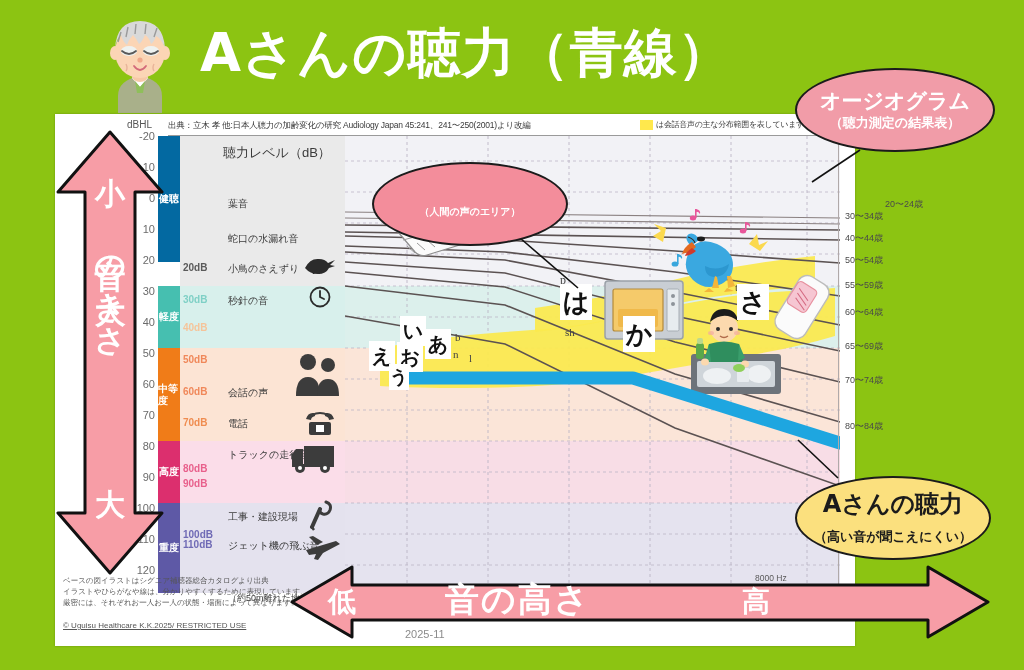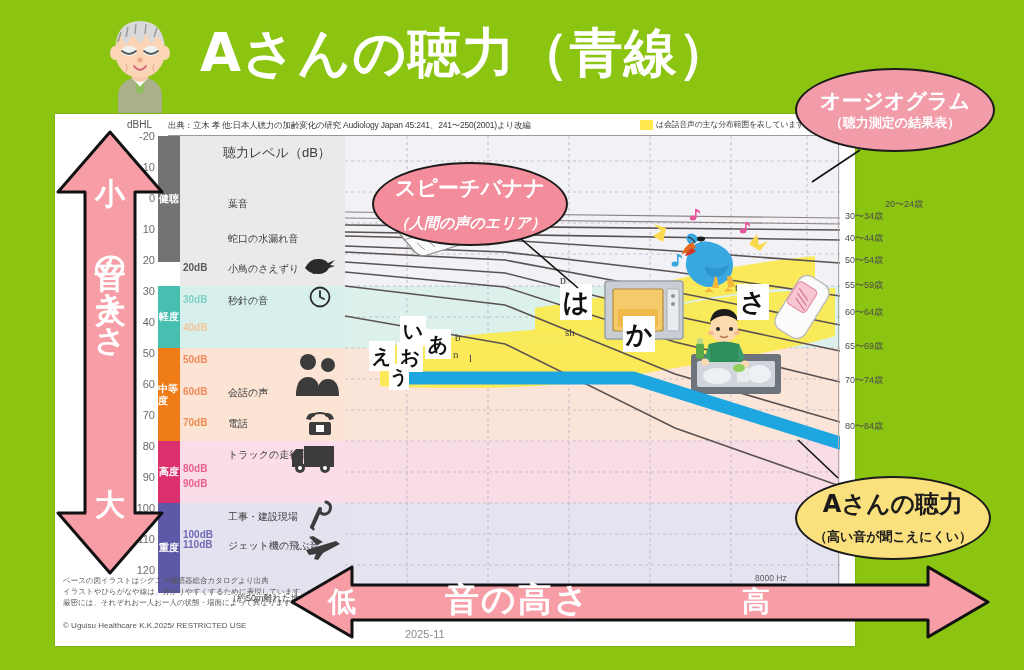--- a/index.html
+++ b/index.html
@@ -60,21 +60,21 @@
   .plot{position:absolute;left:290px;top:22px;width:495px;height:455px;overflow:hidden;}
 
   
   .age-label{position:absolute;left:790px;font-size:9px;color:#4a4a4a;white-space:nowrap;}
   .axis-right-line{position:absolute;left:783px;top:22px;width:1px;height:455px;background:#b0a9a9;}
 
   .hz-label{position:absolute;left:700px;top:459px;font-size:8.5px;color:#5a5a5a;}
 
   
   .foot{position:absolute;left:8px;font-size:7.5px;color:#555;line-height:10px;white-space:nowrap;}
-  .copyright{position:absolute;left:8px;top:507px;font-size:8px;color:#555;white-space:nowrap;}
+  .copyright{position:absolute;left:8px;top:507px;font-size:8px;color:#555;white-space:nowrap;text-decoration:underline;}
   .datestamp{position:absolute;left:350px;top:514px;font-size:11px;color:#8b8b8b;}
 
   
   .v-arrow{position:absolute;left:55px;top:130px;width:110px;height:445px;}
   .v-arrow-txt{position:absolute;width:110px;text-align:center;color:#fff;font-weight:bold;
                font-family:"DejaVu Sans","Liberation Sans",sans-serif;}
   .v-small{top:44px;font-size:30px;}
   .v-big{top:355px;font-size:30px;}
   .v-mid{left:0;top:105px;width:110px;text-align:center;font-size:31px;line-height:33px;
          color:#fff;font-weight:bold;position:absolute;
@@ -96,21 +96,21 @@
   .callout .c-sub{color:#fff;font-weight:bold;
            font-family:"DejaVu Sans","Liberation Sans",sans-serif;}
   .callout.yellow .c-main,.callout.yellow .c-sub{color:#1b1b1b;}
 
   .cal-audiogram{left:795px;top:68px;width:200px;height:84px;background:#f19ca8;}
   .cal-audiogram .c-main{font-size:21px;line-height:23px;}
   .cal-audiogram .c-sub{font-size:13px;line-height:16px;margin-top:2px;}
 
   .cal-banana{left:372px;top:162px;width:196px;height:84px;background:#f38d9b;}
   .cal-banana .c-main{font-size:21px;line-height:23px;}
-  .cal-banana .c-sub{font-size:15px;line-height:16px;margin-top:15px;font-style:italic;}
+  .cal-banana .c-sub{font-size:10px;line-height:16px;margin-top:15px;}
 
   .cal-hearing{left:795px;top:476px;width:196px;height:84px;background:#fbe07e;}
   .cal-hearing .c-main{font-size:24px;line-height:26px;}
   .cal-hearing .c-sub{font-size:13px;line-height:16px;margin-top:12px;}
   .kana-box{position:absolute;background:#fff;color:#111;font-weight:bold;
             display:flex;align-items:center;justify-content:center;
             font-family:"DejaVu Sans","Liberation Sans",sans-serif;}
 </style>
 </head>
 <body>
@@ -175,21 +175,21 @@
     <div class="db-tick" style="top:419px">110</div>
     <div class="db-tick" style="top:450px">120</div>
 
     <div class="pale-band" style="top:22px;height:150px;background:#eaeaea;"></div>
     <div class="pale-band" style="top:172px;height:62px;background:#d8f0ec;"></div>
     <div class="pale-band" style="top:234px;height:93px;background:#fce4d4;"></div>
     <div class="pale-band" style="top:327px;height:62px;background:#fbdde9;"></div>
     <div class="pale-band" style="top:389px;height:90px;background:#e4e2ee;"></div>
 
     <div class="sev-col" style="top:22px;height:457px;">
-      <div class="sev-band" style="top:0px;height:126px;background:#737373;">
+      <div class="sev-band" style="top:0px;height:126px;background:#0369a1;">
           <span>健聴</span>
         </div>
       <div class="sev-band" style="top:150px;height:62px;background:#46bfb0;">
           <span>軽度</span>
         </div>
       <div class="sev-band" style="top:212px;height:93px;background:#f07c18;">
           <span>中等度</span>
         </div>
       <div class="sev-band" style="top:305px;height:62px;background:#dc2f6e;">
           <span>高度</span>
@@ -484,21 +484,20 @@
     <line x1="520" y1="238" x2="578" y2="288" stroke="#111" stroke-width="1.6"></line>
     <line x1="838" y1="478" x2="798" y2="440" stroke="#111" stroke-width="1.6"></line>
   </svg>
 
   <div class="callout cal-audiogram">
     <div class="c-main">オージオグラム</div>
     <div class="c-sub">（聴力測定の結果表）</div>
   </div>
 
   <div class="callout cal-banana">
-    <div class="c-main">スピーチバナナ</div>
     <div class="c-sub">（人間の声のエリア）</div>
   </div>
 
   <div class="callout cal-hearing yellow">
     <div class="c-main">Aさんの聴力</div>
     <div class="c-sub">（高い音が聞こえにくい）</div>
   </div>
 
 </div>
 

